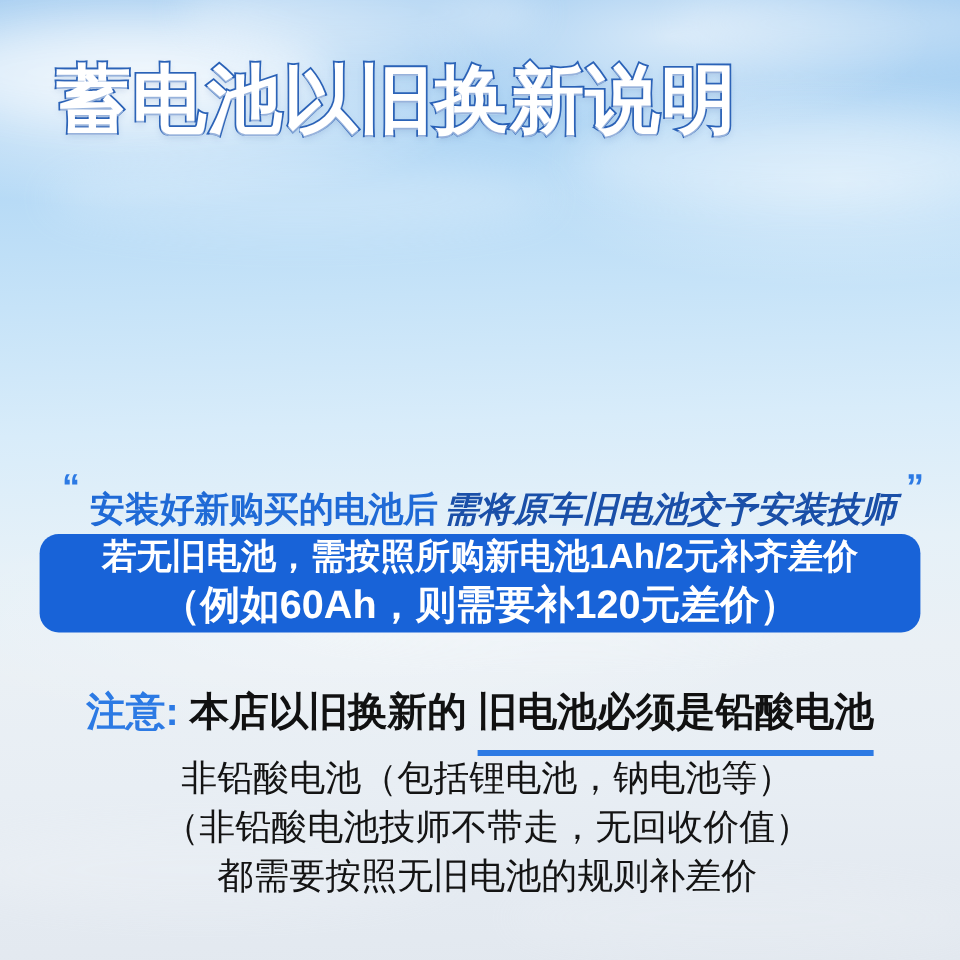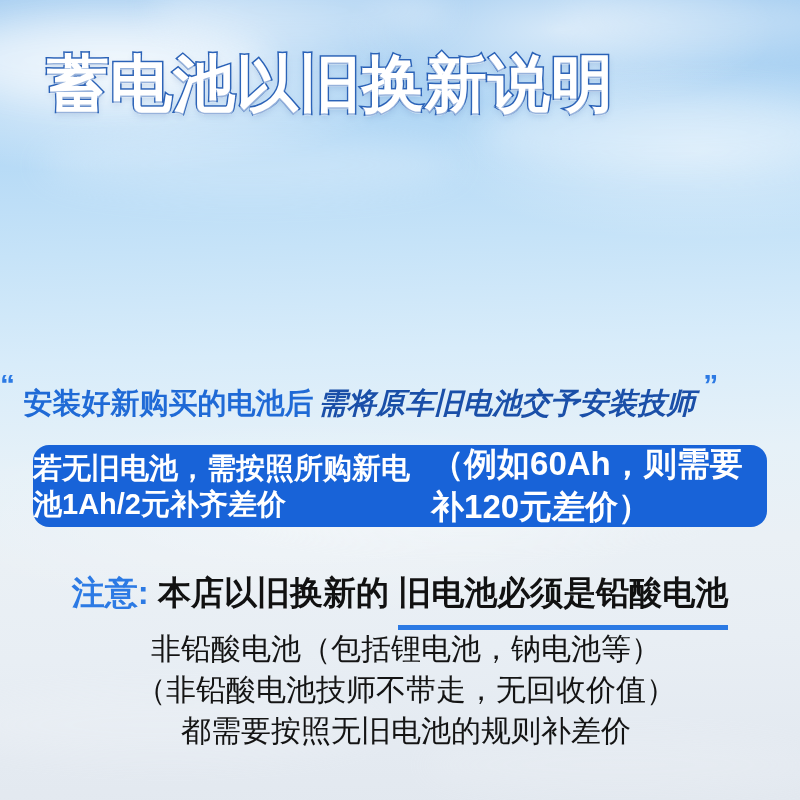--- a/index.html
+++ b/index.html
@@ -97,23 +97,23 @@
     color:#1a4a99;
     letter-spacing:1px;
     line-height:1.12;
     margin-top:2px;
     text-shadow:1px 0 0 #1a4a99, -1px 0 0 #1a4a99;
   }
 
   
   .quote-row {
     position:absolute;
-    left:0; top:370px;
+    left:0; top:392px;
     width:770px;
-    text-align:left;
+    text-align:right;
     white-space:nowrap;
   }
   .qmark {
     font-size:30px;
     font-weight:bold;
     color:#2c7ae4;
     vertical-align:18px;
     line-height:1;
   }
   .qmark.left  { margin-right:4px; }
@@ -133,21 +133,21 @@
   }
 
   
   .blue-box {
     position:absolute;
     left:33px; top:445px;
     width:734px; height:82px;
     background:#1863d8;
     border-radius:16px;
     display:flex;
-    flex-direction:row;
+    flex-direction:column;
     align-items:center;
     justify-content:center;
     color:#ffffff;
   }
   .bb-line1 { font-size:29px; font-weight:bold; letter-spacing:0px; line-height:1.25; }
   .bb-line2 { font-size:33px; font-weight:bold; letter-spacing:0px; line-height:1.3; }
 
   
   .notice {
     position:absolute;

